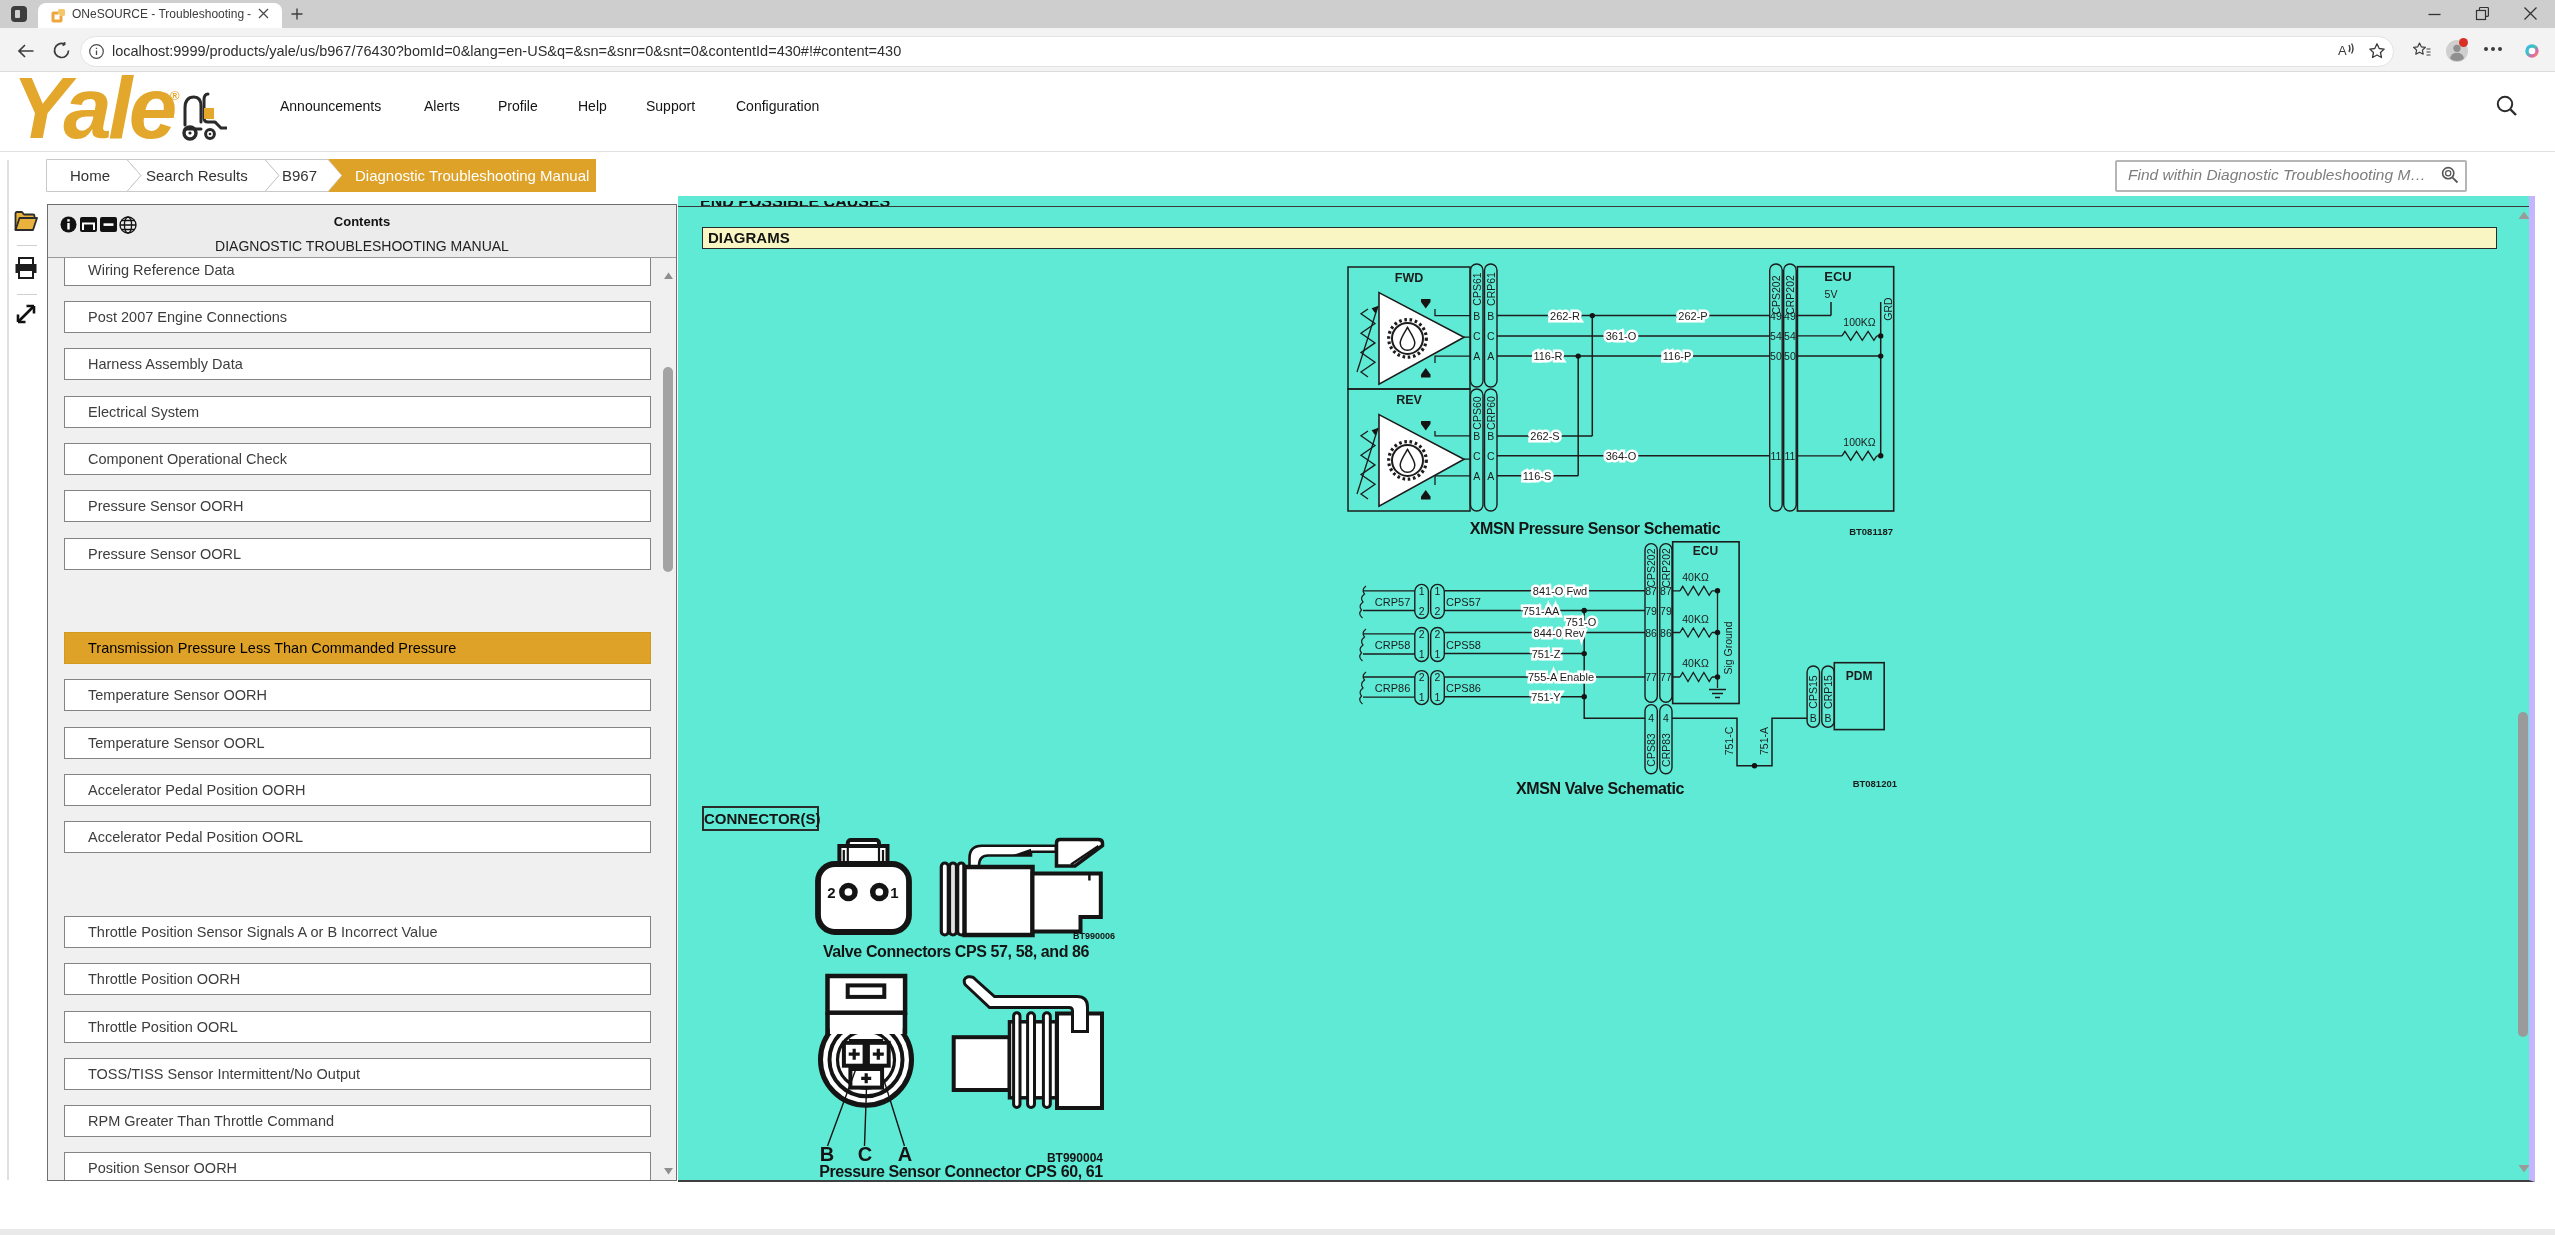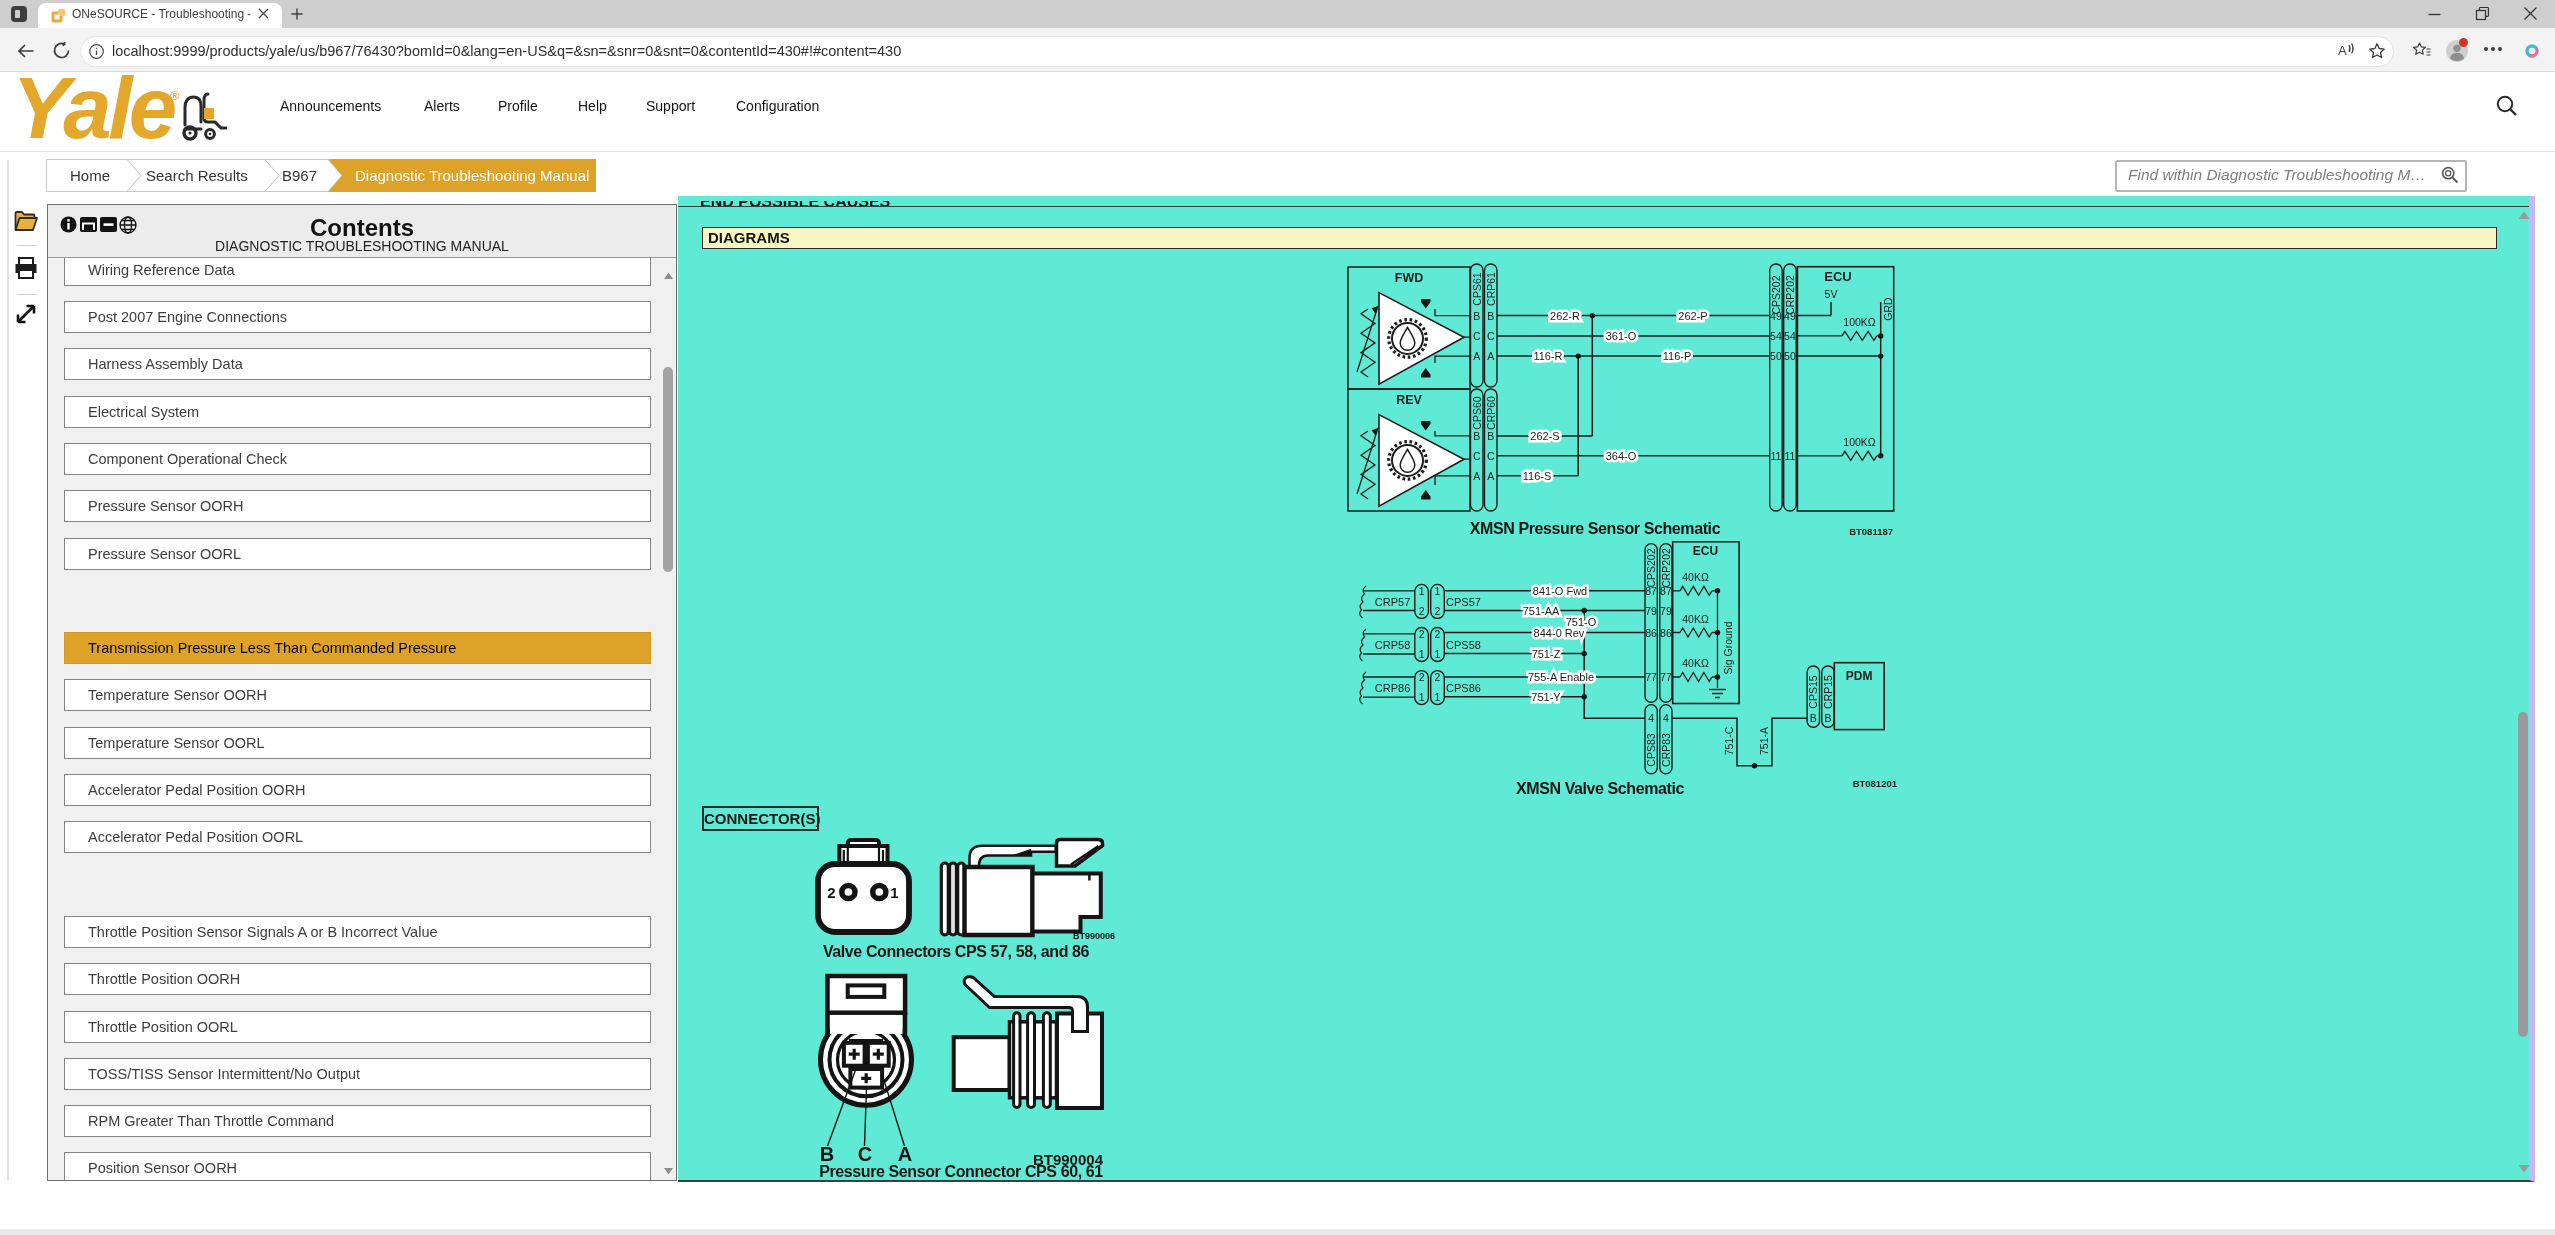--- a/index.html
+++ b/index.html
@@ -192,21 +192,21 @@
       <rect x="0" y="1" width="17" height="15" rx="2" fill="#111"></rect>
       <rect x="3.5" y="7.3" width="10" height="2.6" fill="#fff"></rect>
     </svg>
  <svg style="left:71px;top:11px" width="18" height="18" viewBox="0 0 18 18">
       <g fill="none" stroke="#111" stroke-width="1.3">
         <circle cx="9" cy="9" r="8"></circle>
         <ellipse cx="9" cy="9" rx="3.6" ry="8"></ellipse>
         <path d="M1,9 H17 M2.2,4.5 H15.8 M2.2,13.5 H15.8"></path>
       </g>
     </svg>
- <div class="abs b" style="left:0;top:9px;width:628px;text-align:center;font-size:24px;color:#111">Contents</div>
+ <div class="abs b" style="left:0;top:9px;width:628px;text-align:center;font-size:13px;color:#111">Contents</div>
  <div class="abs" style="left:0;top:33px;width:628px;text-align:center;font-size:14px;color:#222">DIAGNOSTIC TROUBLESHOOTING MANUAL</div>
 
  <div class="abs" style="left:612px;top:53px;width:16px;height:922px;background:#f0f0f0"></div>
  <svg style="left:615px;top:66px" width="11" height="10" viewBox="0 0 11 10">
       <path d="M5.5,1.5 L10,8 H1 z" fill="#8f8f8f"></path>
     </svg>
  <div class="abs" style="left:615px;top:162px;width:10px;height:205px;background:#a3a3a3;border-radius:5px"></div>
  <svg style="left:615px;top:961px" width="11" height="10" viewBox="0 0 11 10">
       <path d="M5.5,8.5 L10,2 H1 z" fill="#8f8f8f"></path>
     </svg>
@@ -217,21 +217,21 @@
  <div class="abs" style="left:0;top:9.5px;width:1855px;height:1.5px;background:#3a3a3a"></div>
  <div class="abs b" style="left:24px;top:31px;width:1795px;height:22px;background:#faf6c3;border:1px solid #2b2b2b;box-sizing:border-box;font-size:15px;color:#141414;line-height:20px;padding-left:5px">DIAGRAMS</div>
 
  <div class="abs b" style="left:637px;top:324px;width:560px;text-align:center;font-size:16px;letter-spacing:-0.4px;color:#141414">XMSN Pressure Sensor Schematic</div>
 
  <div class="abs b" style="left:677px;top:584px;width:490px;text-align:center;font-size:16px;letter-spacing:-0.4px;color:#141414">XMSN Valve Schematic</div>
 
  <div class="abs b" style="left:24px;top:610px;width:117px;height:25px;border:2px solid #2b2b2b;box-sizing:border-box;font-size:15px;color:#141414;line-height:21px;text-align:center">CONNECTOR(S)</div>
  <div class="abs b" style="left:357px;top:735px;width:80px;text-align:right;font-size:9px;color:#141414">BT990006</div>
  <div class="abs b" style="left:78px;top:747px;width:400px;text-align:center;font-size:16px;letter-spacing:-0.4px;color:#141414">Valve Connectors CPS 57, 58, and 86</div>
- <div class="abs b" style="left:345px;top:955px;width:80px;text-align:right;font-size:15px;color:#141414">BT990004</div>
+ <div class="abs b" style="left:345px;top:955px;width:80px;text-align:right;font-size:12px;color:#141414">BT990004</div>
  <div class="abs b" style="left:83px;top:967px;width:400px;text-align:center;font-size:16px;letter-spacing:-0.4px;color:#141414">Pressure Sensor Connector CPS 60, 61</div>
 
  <svg style="left:1839px;top:14px" width="14" height="10" viewBox="0 0 14 10">
       <path d="M7,1.5 L12.5,9 H1.5 z" fill="#9a9a9a"></path>
     </svg>
  <div class="abs" style="left:1840px;top:516px;width:10px;height:325px;background:#9a9a9a;border-radius:5px"></div>
  <svg style="left:1839px;top:968px" width="14" height="10" viewBox="0 0 14 10">
       <path d="M7,8.5 L12.5,1 H1.5 z" fill="#9a9a9a"></path>
     </svg>
 

